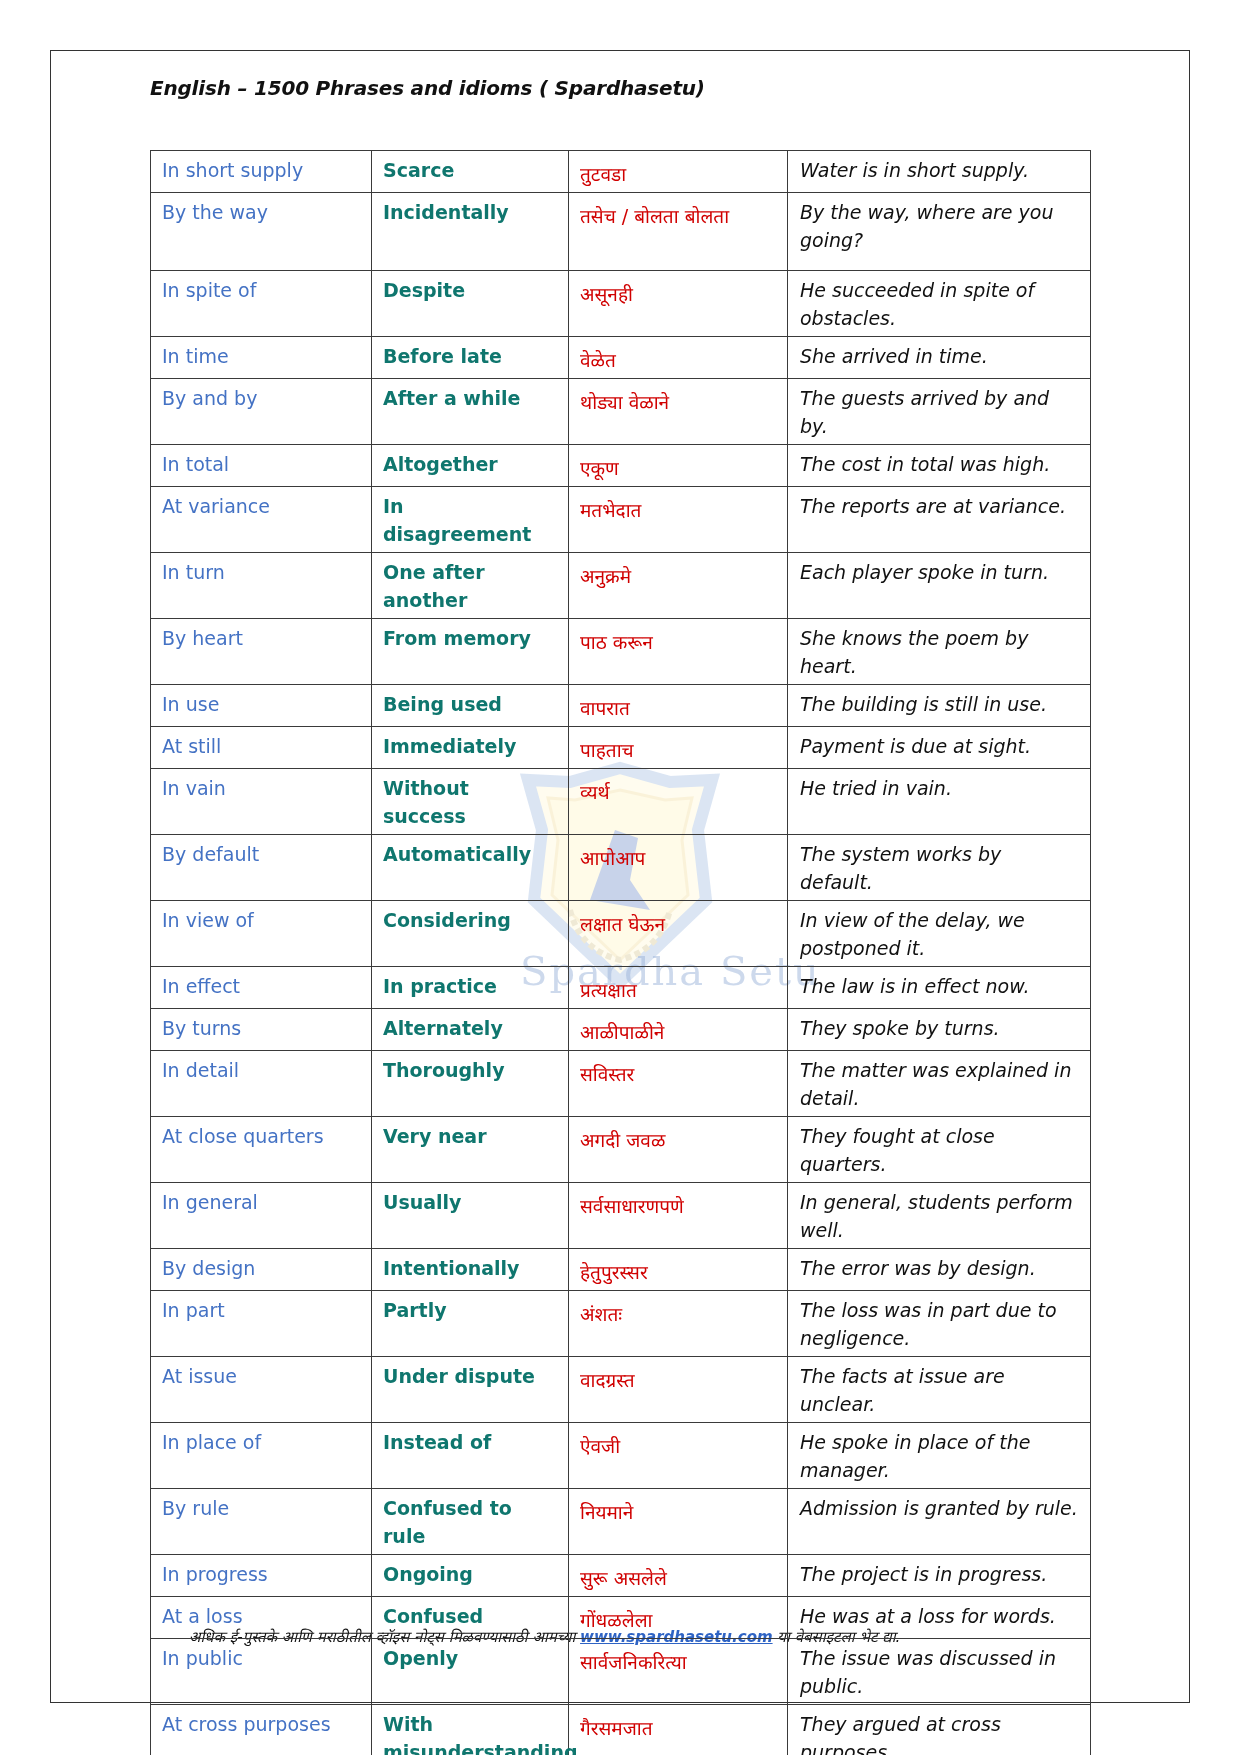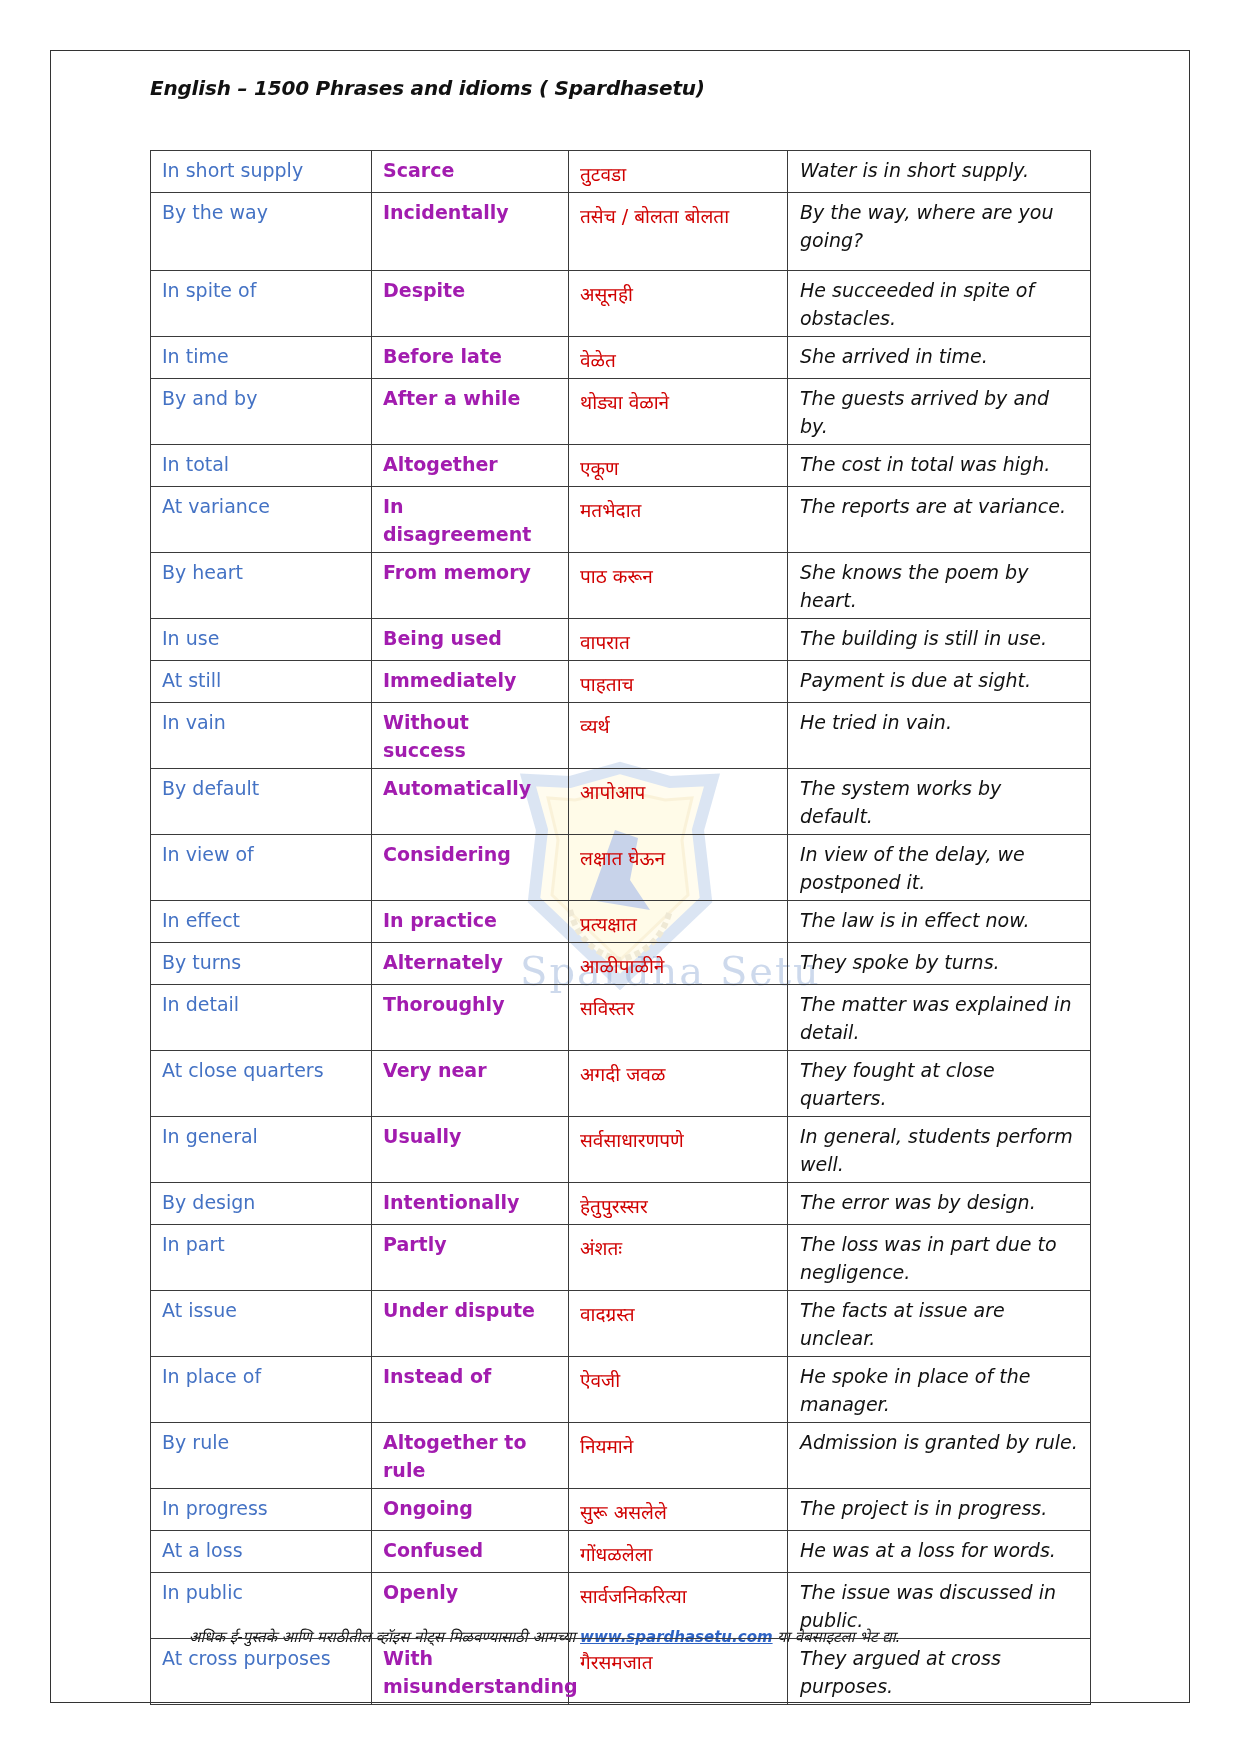--- a/index.html
+++ b/index.html
@@ -29,21 +29,21 @@
     width: 940px; border-collapse: collapse; z-index: 1;
     table-layout: fixed;
   }
   table.phrases td {
     border: 1.3px solid #3a3a3a; vertical-align: top;
     padding: 5px 10px 4px 11px; font-size: 19px; line-height: 28px;
     background: transparent;
   }
   col.c1 { width: 221px; } col.c2 { width: 197px; } col.c3 { width: 219px; } col.c4 { width: 303px; }
   .phrase { color: #4472C4; font-family: "DejaVu Sans", "Liberation Sans", sans-serif; font-size: 18px; }
-  .meaning { color: #a21caf; font-weight: bold; font-family: "DejaVu Sans", "Liberation Sans", sans-serif; font-size: 17.5px; }
+  .meaning { color: #0f766e; font-weight: bold; font-family: "DejaVu Sans", "Liberation Sans", sans-serif; font-size: 17.5px; }
   .marathi { color: #d00000; font-family: "DejaVu Sans", "Liberation Sans", sans-serif; font-size: 21px; padding-top: 9px !important; line-height: 30px; }
   .example { color: #111; font-style: italic; font-family: "DejaVu Sans", "Liberation Sans", sans-serif; font-size: 17.5px; padding-left: 12px !important; }
   .footer {
     position: absolute; left: 150px; top: 1626px; width: 940px;
     font-style: italic; font-size: 15px; color: #111;
     font-family: "DejaVu Sans", "Liberation Sans", sans-serif; white-space: nowrap; padding-left: 39px;
   }
   .footer a { color: #2e63c4; text-decoration: underline; font-weight: bold; }
 </style>
 </head>
@@ -105,20 +105,26 @@
         <td class="marathi">एकूण</td>
         <td class="example">The cost in total was high.</td>
       </tr>
       <tr style="height: 39px;">
         <td class="phrase">At variance</td>
         <td class="meaning">In disagreement</td>
         <td class="marathi">मतभेदात</td>
         <td class="example">The reports are at variance.</td>
       </tr>
       <tr style="height: 39px;">
+        <td class="phrase">In turn</td>
+        <td class="meaning">One after another</td>
+        <td class="marathi">अनुक्रमे</td>
+        <td class="example">Each player spoke in turn.</td>
+      </tr>
+      <tr style="height: 39px;">
         <td class="phrase">By heart</td>
         <td class="meaning">From memory</td>
         <td class="marathi">पाठ करून</td>
         <td class="example">She knows the poem by heart.</td>
       </tr>
       <tr style="height: 39px;">
         <td class="phrase">In use</td>
         <td class="meaning">Being used</td>
         <td class="marathi">वापरात</td>
         <td class="example">The building is still in use.</td>
@@ -196,21 +202,21 @@
         <td class="example">The facts at issue are unclear.</td>
       </tr>
       <tr style="height: 56px;">
         <td class="phrase">In place of</td>
         <td class="meaning">Instead of</td>
         <td class="marathi">ऐवजी</td>
         <td class="example">He spoke in place of the manager.</td>
       </tr>
       <tr style="height: 39px;">
         <td class="phrase">By rule</td>
-        <td class="meaning">Altogether to rule</td>
+        <td class="meaning">Confused to rule</td>
         <td class="marathi">नियमाने</td>
         <td class="example">Admission is granted by rule.</td>
       </tr>
       <tr style="height: 39px;">
         <td class="phrase">In progress</td>
         <td class="meaning">Ongoing</td>
         <td class="marathi">सुरू असलेले</td>
         <td class="example">The project is in progress.</td>
       </tr>
       <tr style="height: 39px;">

